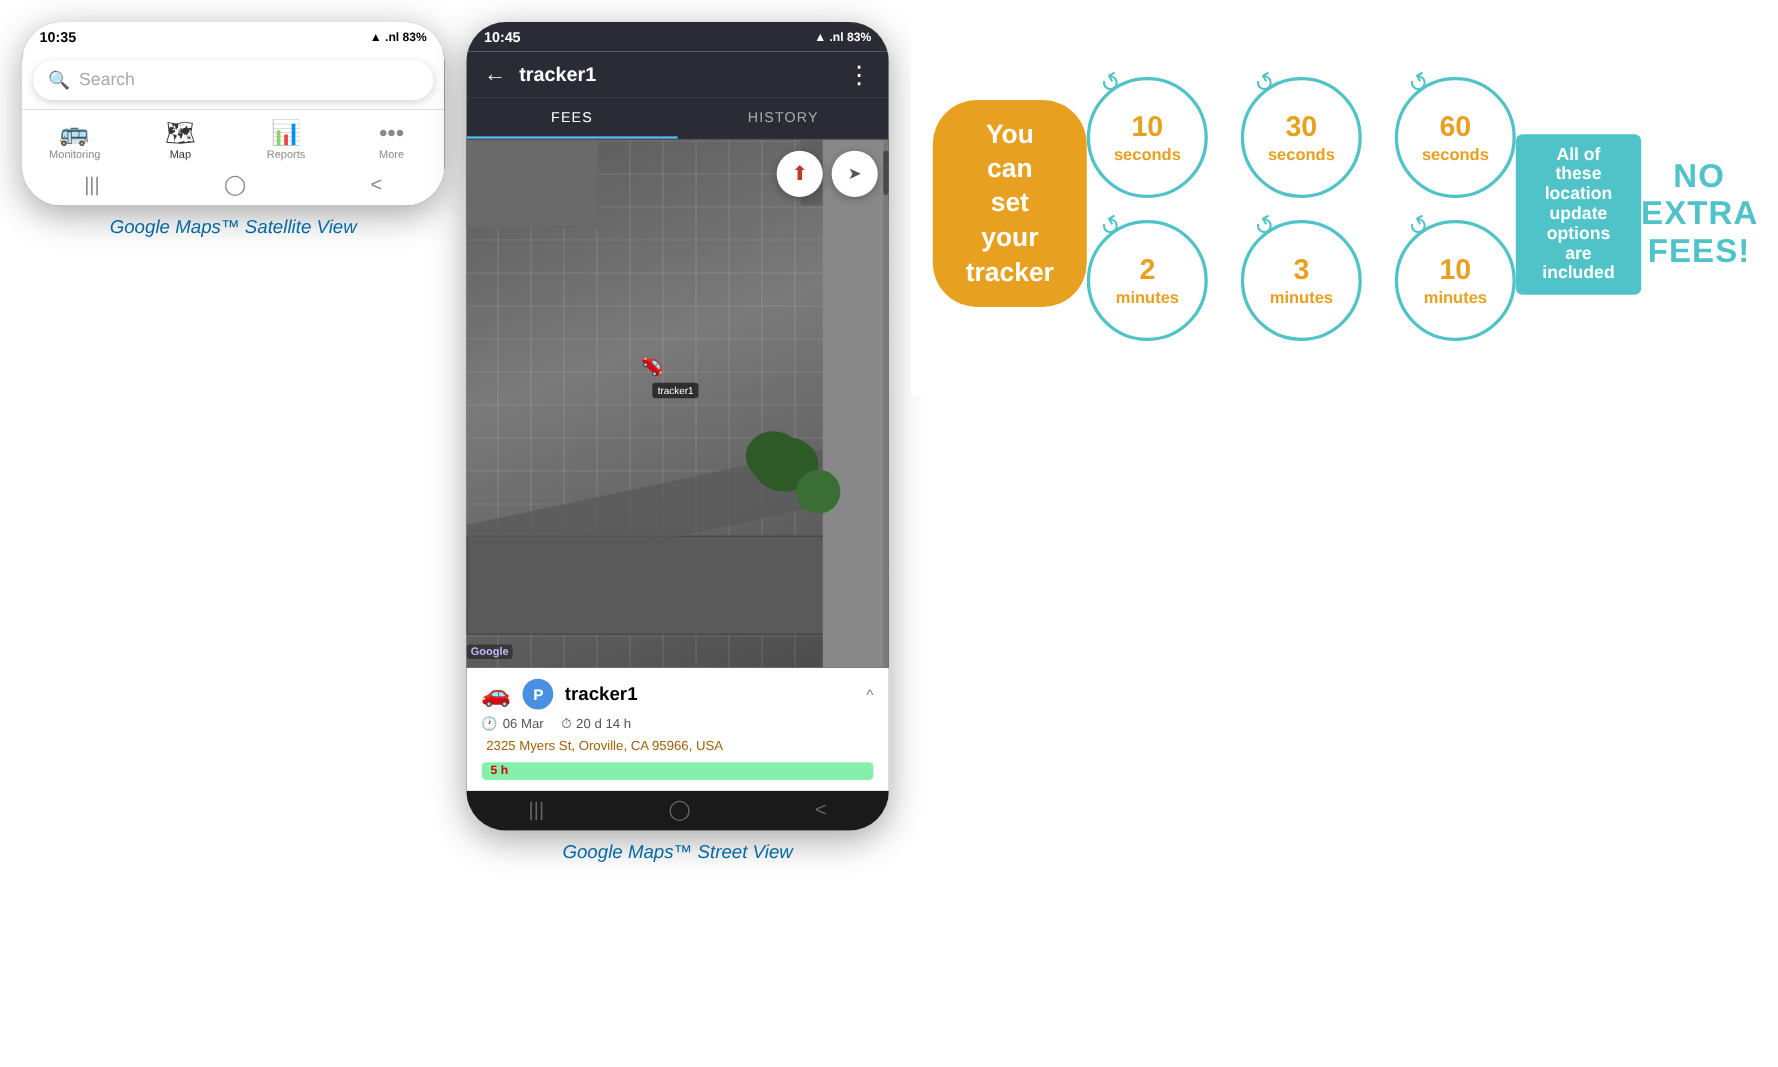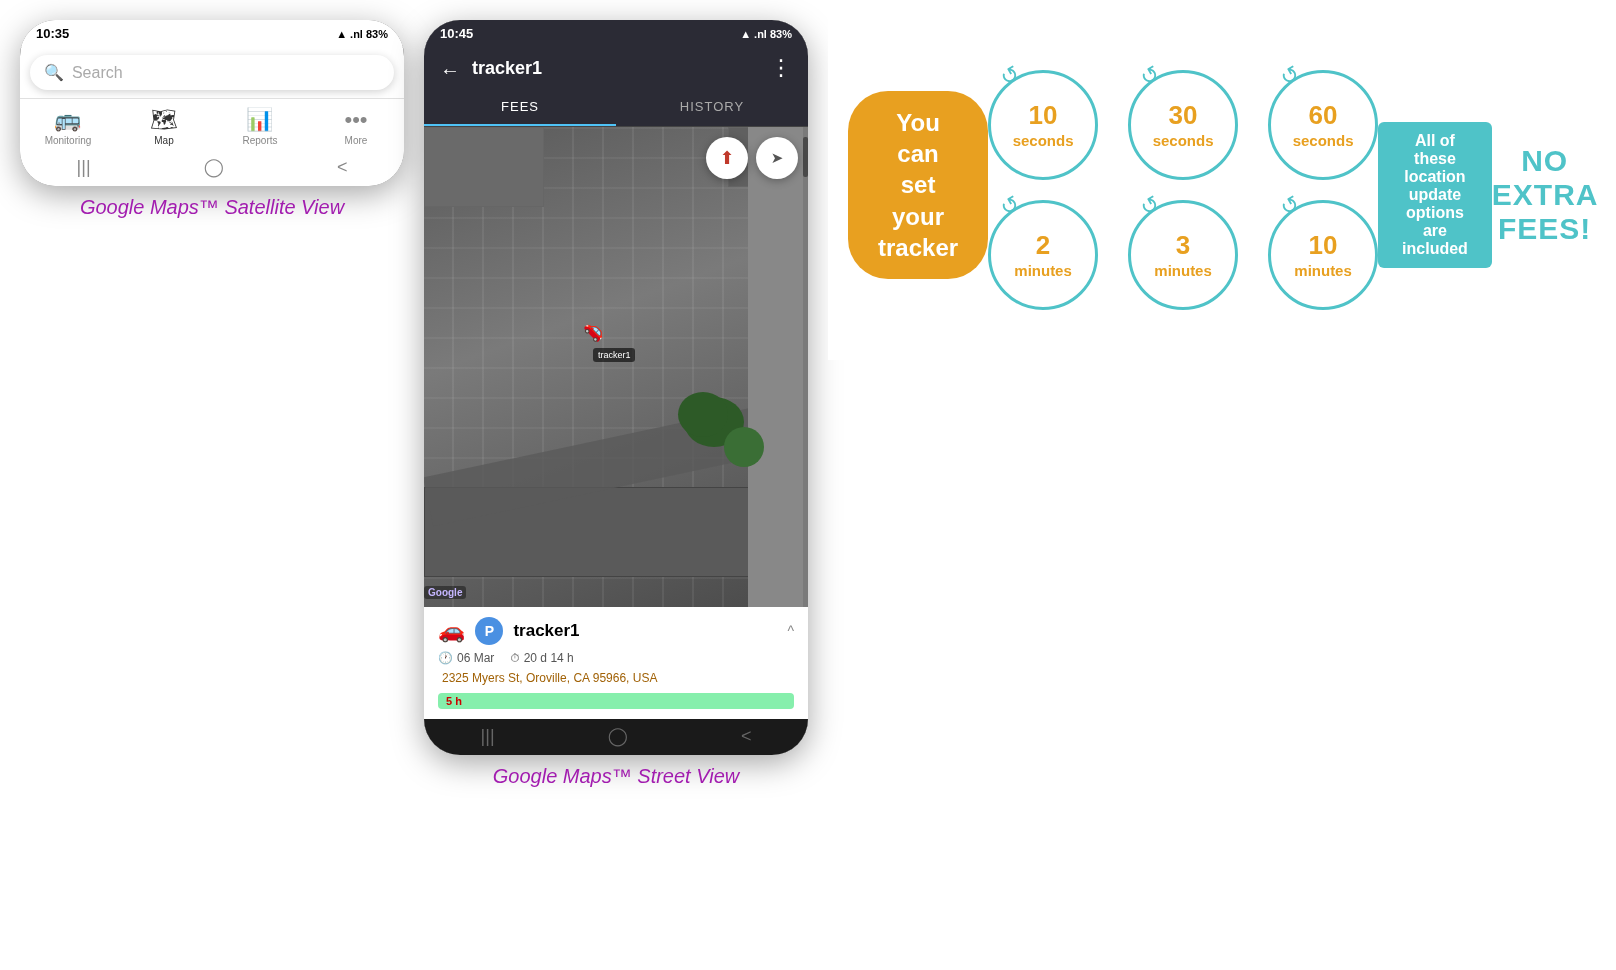--- a/index.html
+++ b/index.html
@@ -313,22 +313,22 @@
       justify-content: space-around;
       align-items: center;
       padding: 6px 0 8px;
       background: #1a1a1a;
     }
     .home-indicator-dark span { color: #666; font-size: 18px; }
 
     
     .caption {
       text-align: center;
-      font-size: 20px;
-      color: #a21caf;
+      font-size: 17px;
+      color: #0369a1;
       margin-top: 10px;
       font-style: italic;
     }
 
     .phone-wrapper {
       display: flex;
       flex-direction: column;
       align-items: center;
     }
 

